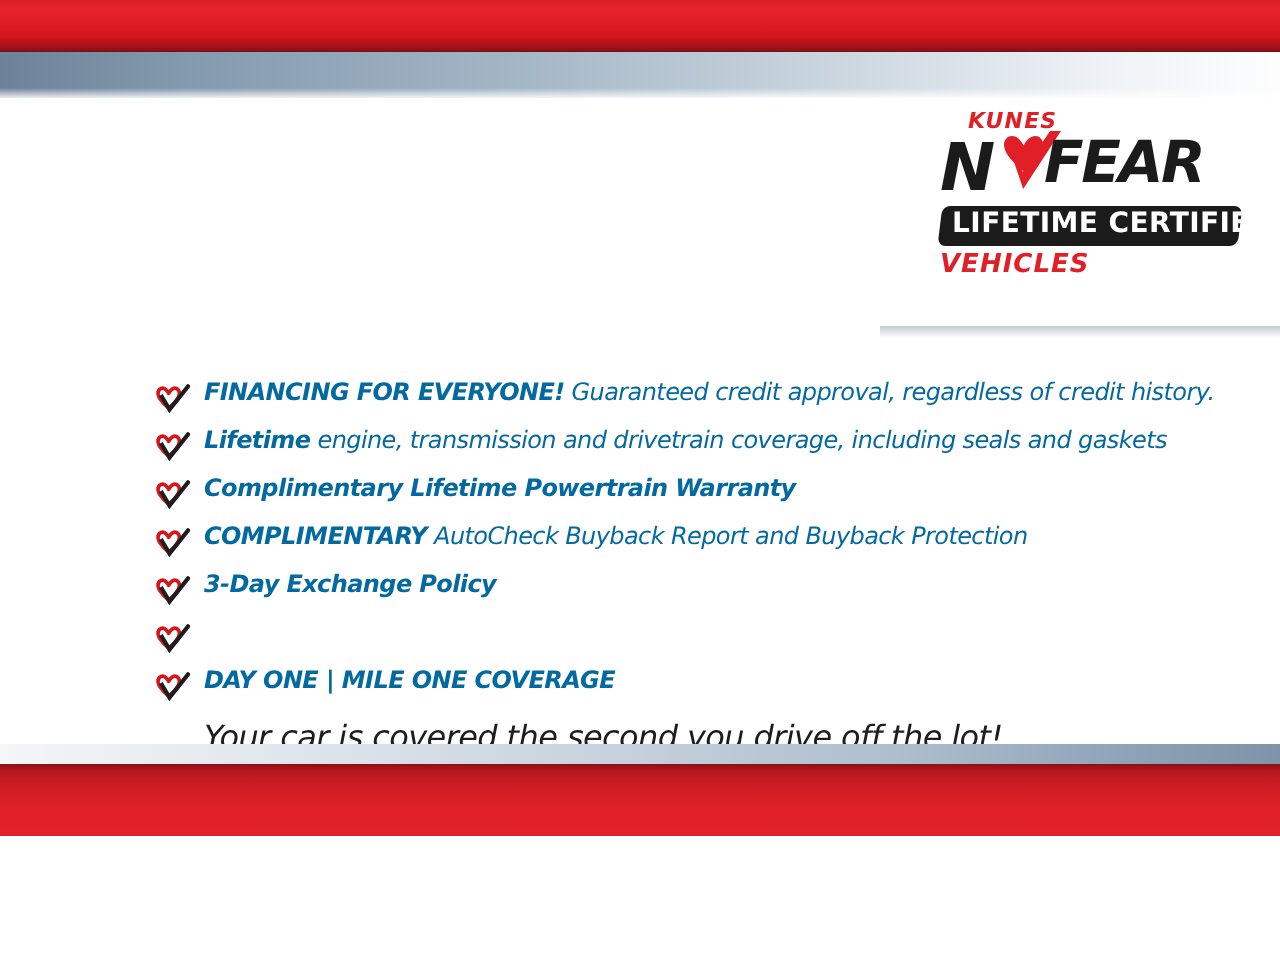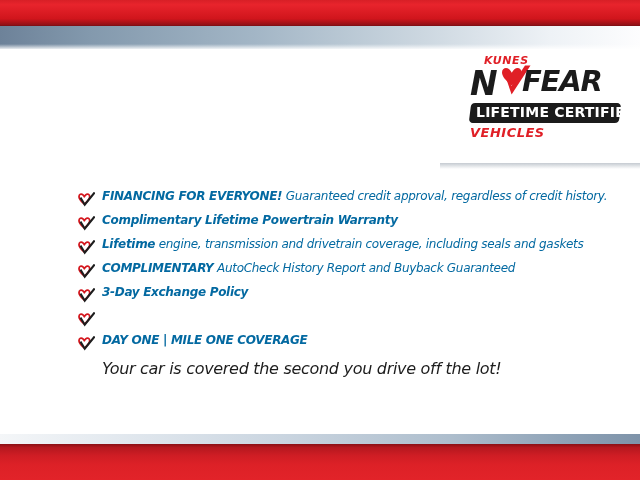--- a/index.html
+++ b/index.html
@@ -8,21 +8,21 @@
     padding: 0;
     background: #ffffff;
   }
   body {
     font-family: "Liberation Sans", sans-serif;
   }
 
   .banner {
     position: relative;
     width: 640px;
-    height: 480px;
+    height: 418px;
     overflow: hidden;
     background: #ffffff;
   }
 
   
   .top-red {
     position: absolute;
     left: 0; top: 0;
     width: 640px; height: 26px;
     background: linear-gradient(to bottom,
@@ -297,39 +297,39 @@
         <div>
           <div class="feature-text"><span class="strong">FINANCING FOR EVERYONE!</span><span> Guaranteed credit approval, regardless of credit history.</span></div>
         </div>
       </div>
       <div class="feature-row">
         <span class="check-icon"><svg viewBox="0 0 34 30" width="17" height="15">
             <path d="M2 9.5 C2 4.6 6.6 2.6 9.9 5.6 C11.2 6.8 12.1 8.1 12.7 9.4 C13.3 8.1 14.2 6.8 15.5 5.6 C18.8 2.6 23.4 4.6 23.4 9.5 C23.4 15.2 16.3 20.8 12.7 24.2 C9.1 20.8 2 15.2 2 9.5 Z" fill="none" stroke="#d4161d" stroke-width="3.6" stroke-linejoin="round"></path>
             <path d="M6 13 L13.5 25.5 L32 2.5" fill="none" stroke="#1d1d1d" stroke-width="4.2" stroke-linecap="square" stroke-linejoin="miter"></path>
           </svg></span>
         <div>
+          <div class="feature-text"><span class="strong">Lifetime</span><span> engine, transmission and drivetrain coverage, including seals and gaskets</span></div>
+        </div>
+      </div>
+      <div class="feature-row">
+        <span class="check-icon"><svg viewBox="0 0 34 30" width="17" height="15">
+            <path d="M2 9.5 C2 4.6 6.6 2.6 9.9 5.6 C11.2 6.8 12.1 8.1 12.7 9.4 C13.3 8.1 14.2 6.8 15.5 5.6 C18.8 2.6 23.4 4.6 23.4 9.5 C23.4 15.2 16.3 20.8 12.7 24.2 C9.1 20.8 2 15.2 2 9.5 Z" fill="none" stroke="#d4161d" stroke-width="3.6" stroke-linejoin="round"></path>
+            <path d="M6 13 L13.5 25.5 L32 2.5" fill="none" stroke="#1d1d1d" stroke-width="4.2" stroke-linecap="square" stroke-linejoin="miter"></path>
+          </svg></span>
+        <div>
           <div class="feature-text"><span class="strong">Complimentary Lifetime Powertrain Warranty</span></div>
         </div>
       </div>
       <div class="feature-row">
         <span class="check-icon"><svg viewBox="0 0 34 30" width="17" height="15">
             <path d="M2 9.5 C2 4.6 6.6 2.6 9.9 5.6 C11.2 6.8 12.1 8.1 12.7 9.4 C13.3 8.1 14.2 6.8 15.5 5.6 C18.8 2.6 23.4 4.6 23.4 9.5 C23.4 15.2 16.3 20.8 12.7 24.2 C9.1 20.8 2 15.2 2 9.5 Z" fill="none" stroke="#d4161d" stroke-width="3.6" stroke-linejoin="round"></path>
             <path d="M6 13 L13.5 25.5 L32 2.5" fill="none" stroke="#1d1d1d" stroke-width="4.2" stroke-linecap="square" stroke-linejoin="miter"></path>
           </svg></span>
         <div>
-          <div class="feature-text"><span class="strong">Lifetime</span><span> engine, transmission and drivetrain coverage, including seals and gaskets</span></div>
-        </div>
-      </div>
-      <div class="feature-row">
-        <span class="check-icon"><svg viewBox="0 0 34 30" width="17" height="15">
-            <path d="M2 9.5 C2 4.6 6.6 2.6 9.9 5.6 C11.2 6.8 12.1 8.1 12.7 9.4 C13.3 8.1 14.2 6.8 15.5 5.6 C18.8 2.6 23.4 4.6 23.4 9.5 C23.4 15.2 16.3 20.8 12.7 24.2 C9.1 20.8 2 15.2 2 9.5 Z" fill="none" stroke="#d4161d" stroke-width="3.6" stroke-linejoin="round"></path>
-            <path d="M6 13 L13.5 25.5 L32 2.5" fill="none" stroke="#1d1d1d" stroke-width="4.2" stroke-linecap="square" stroke-linejoin="miter"></path>
-          </svg></span>
-        <div>
-          <div class="feature-text"><span class="strong">COMPLIMENTARY</span><span> AutoCheck History Report and Buyback Guaranteed</span></div>
+          <div class="feature-text"><span class="strong">COMPLIMENTARY</span><span> AutoCheck Buyback Report and Buyback Protection</span></div>
         </div>
       </div>
       <div class="feature-row">
         <span class="check-icon"><svg viewBox="0 0 34 30" width="17" height="15">
             <path d="M2 9.5 C2 4.6 6.6 2.6 9.9 5.6 C11.2 6.8 12.1 8.1 12.7 9.4 C13.3 8.1 14.2 6.8 15.5 5.6 C18.8 2.6 23.4 4.6 23.4 9.5 C23.4 15.2 16.3 20.8 12.7 24.2 C9.1 20.8 2 15.2 2 9.5 Z" fill="none" stroke="#d4161d" stroke-width="3.6" stroke-linejoin="round"></path>
             <path d="M6 13 L13.5 25.5 L32 2.5" fill="none" stroke="#1d1d1d" stroke-width="4.2" stroke-linecap="square" stroke-linejoin="miter"></path>
           </svg></span>
         <div>
           <div class="feature-text"><span class="strong">3-Day Exchange Policy</span></div>
         </div>

